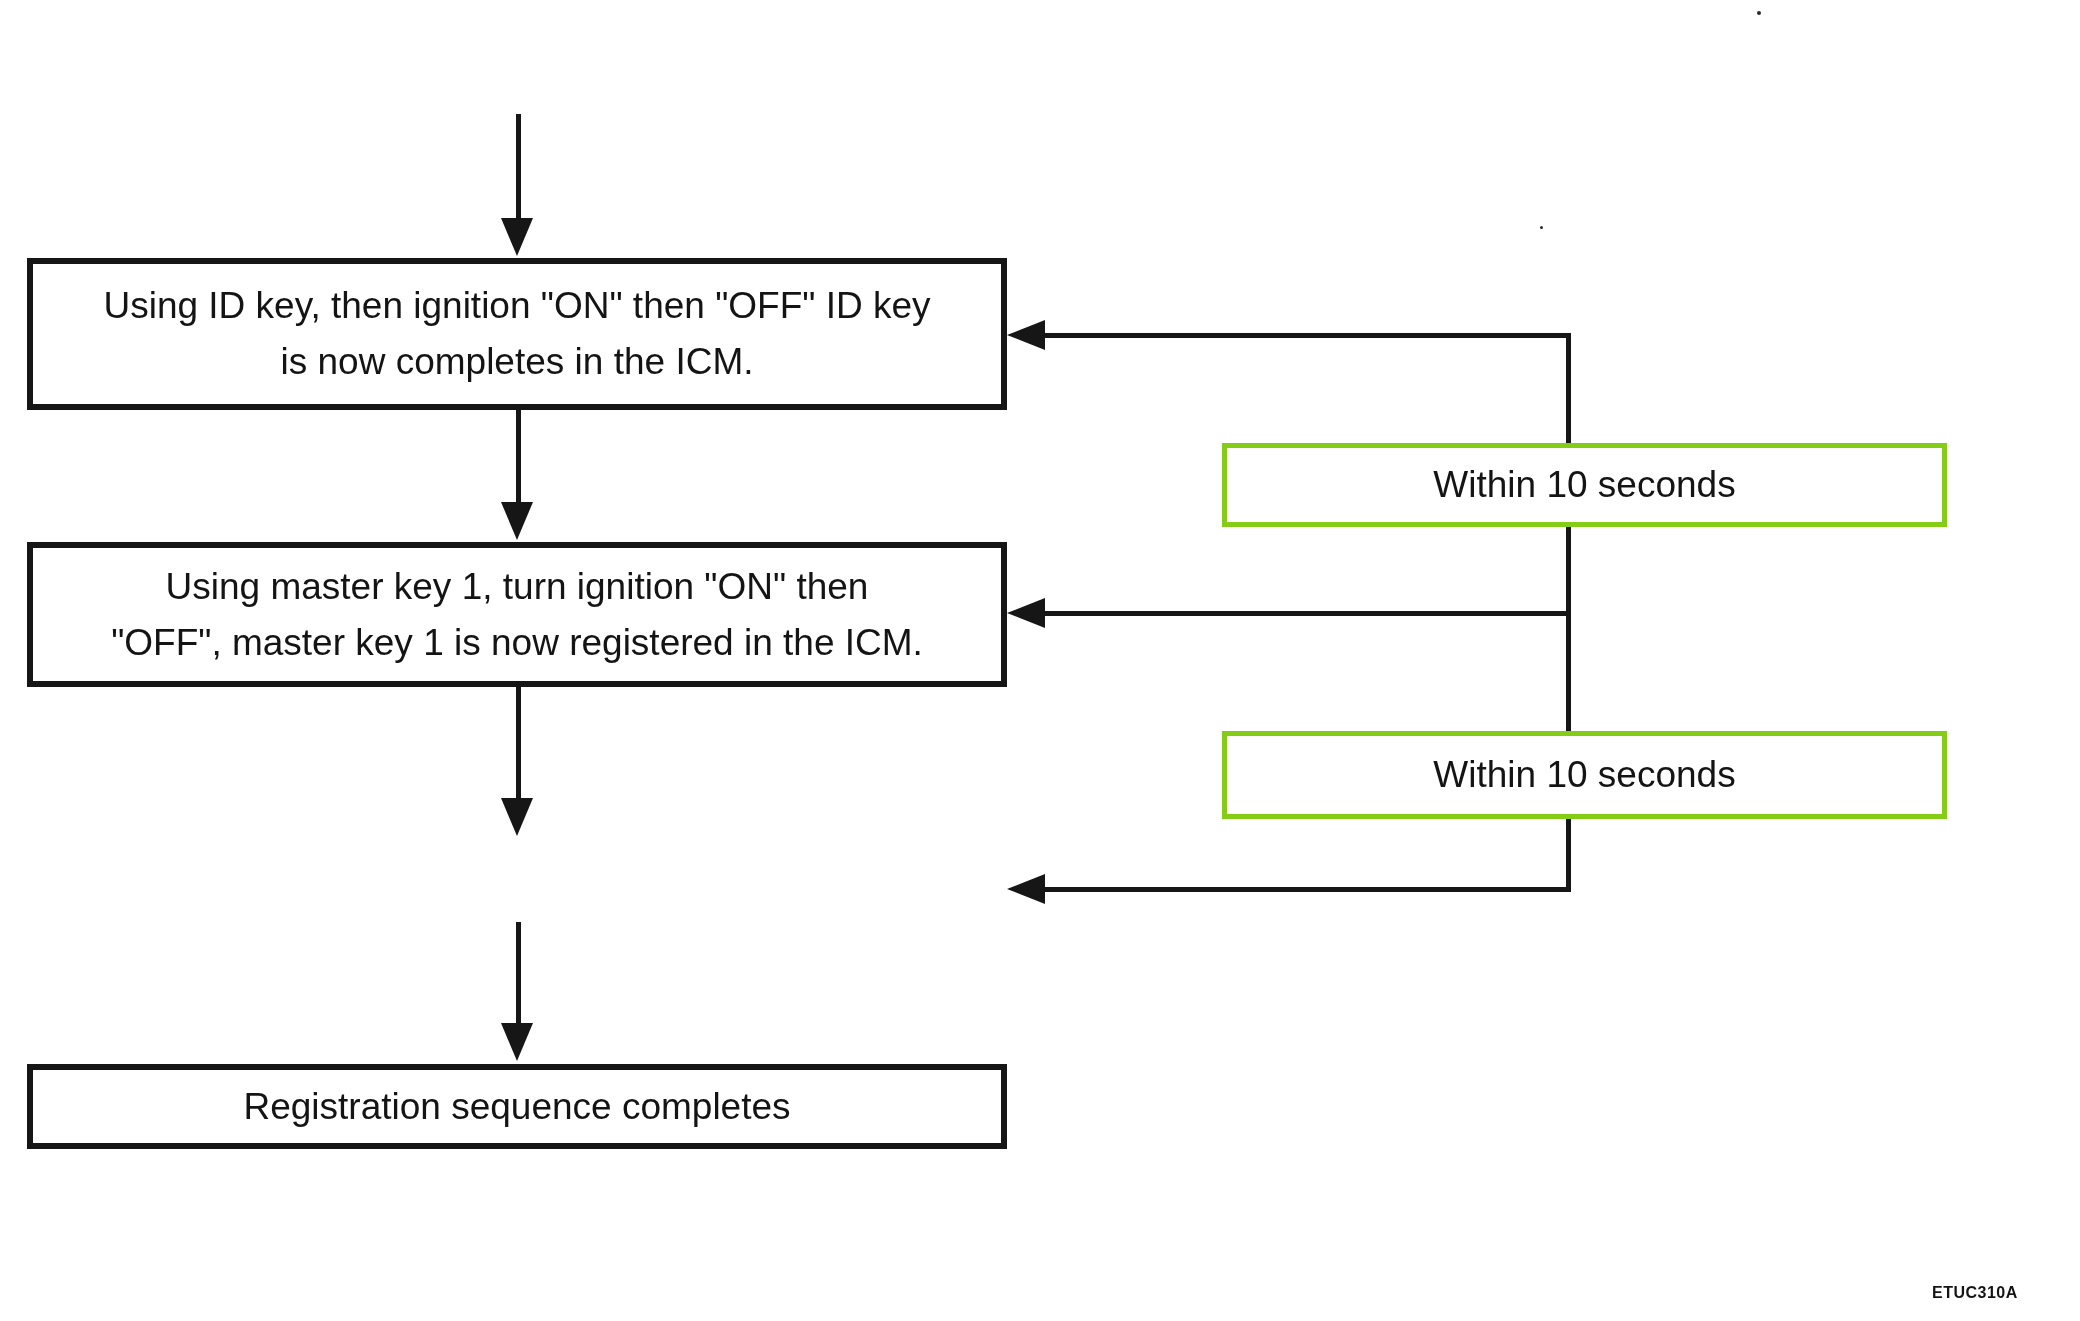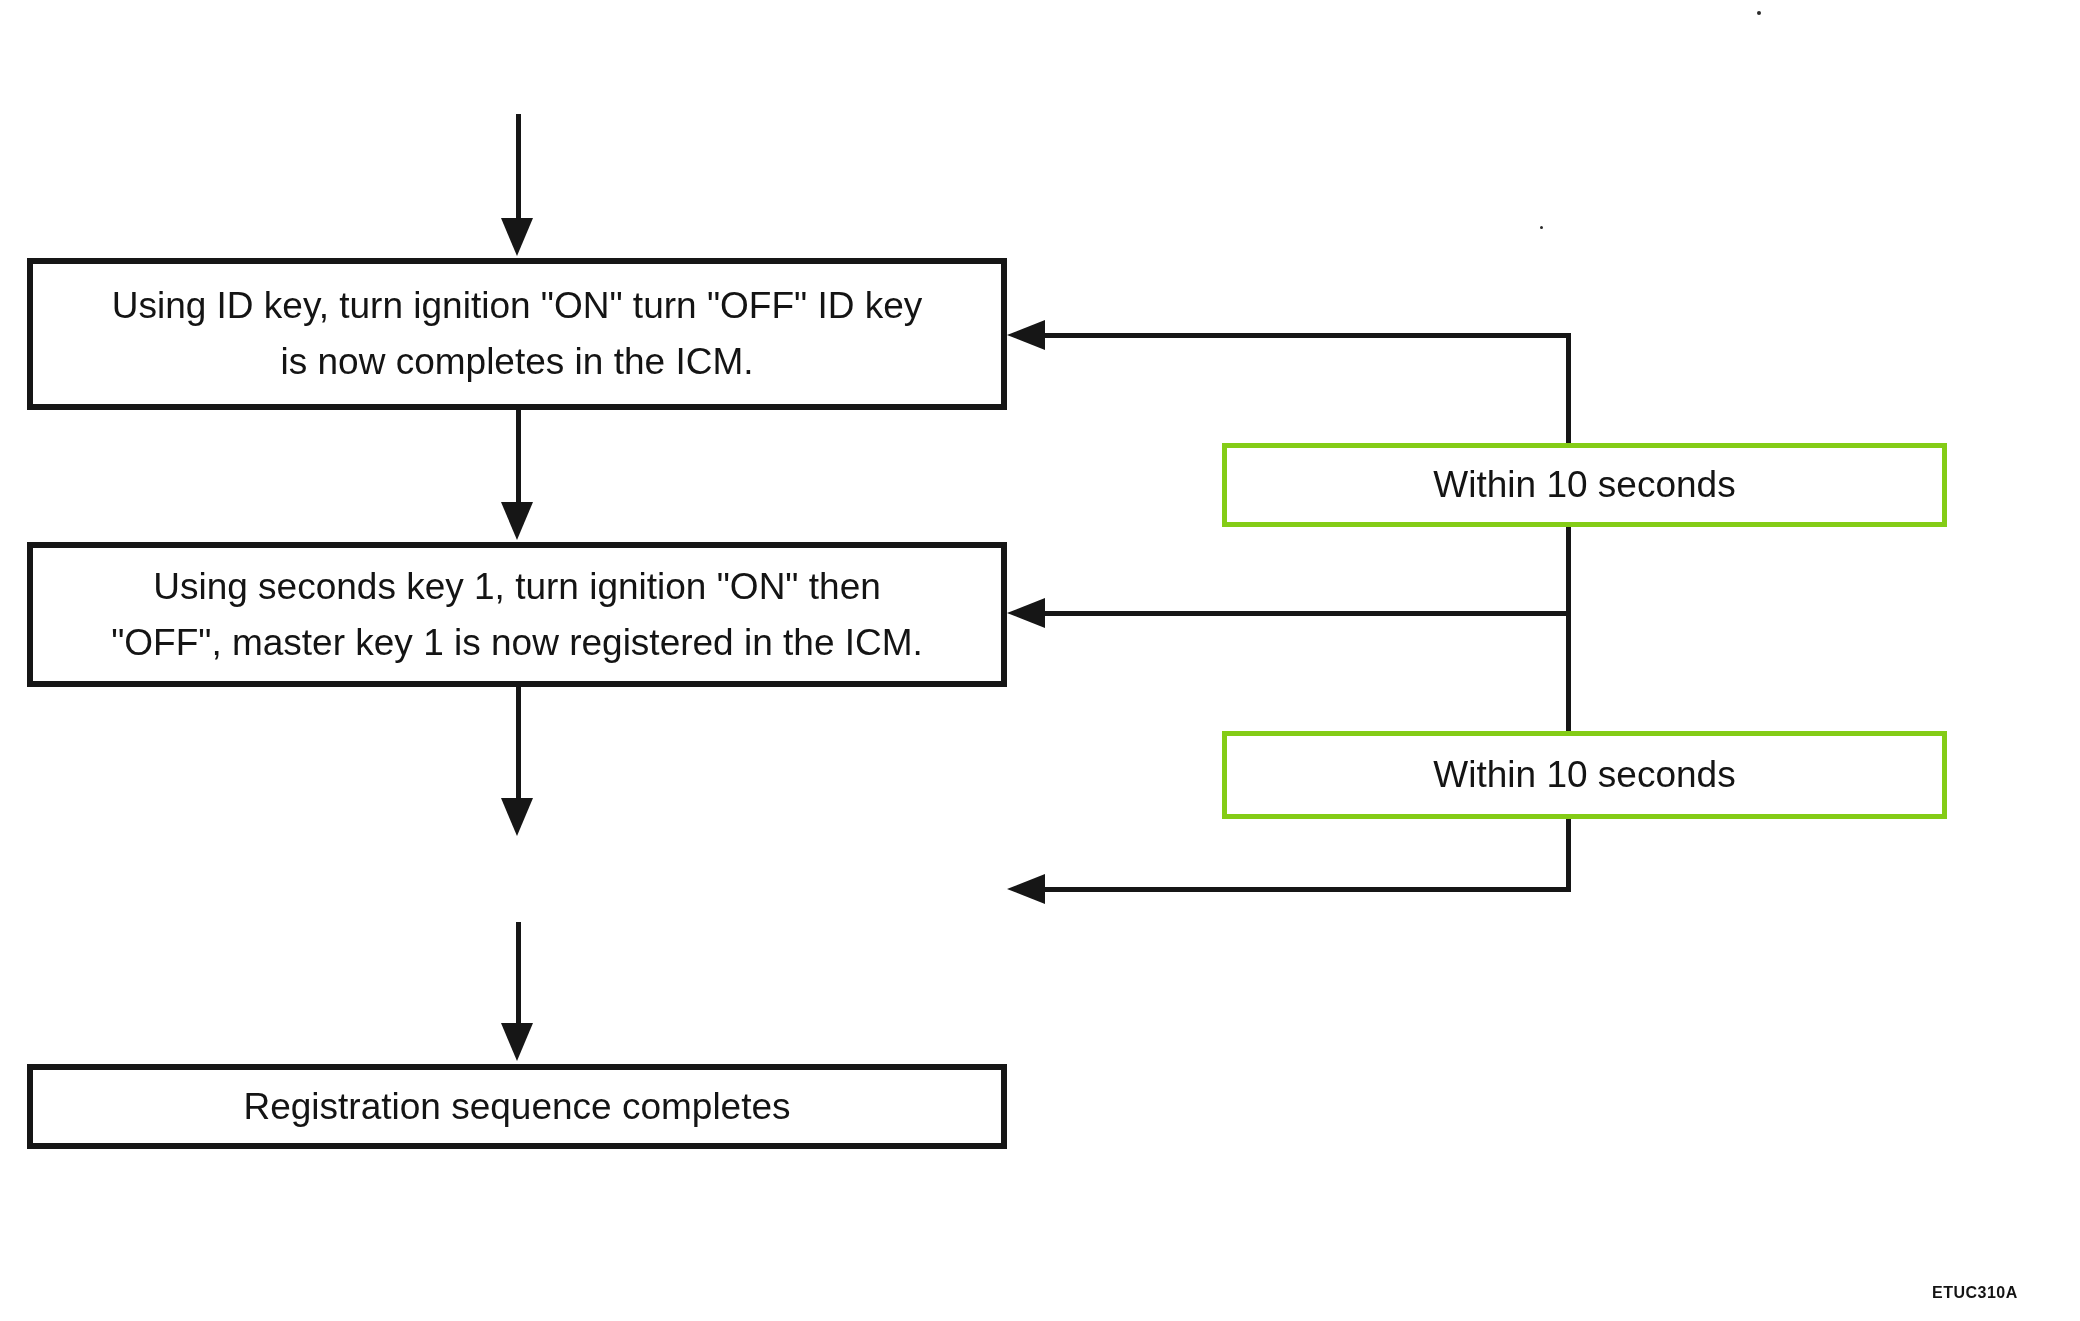--- a/index.html
+++ b/index.html
@@ -65,26 +65,26 @@
   }
   .speck { position: absolute; background: #2a2a2a; border-radius: 50%; }
 </style>
 </head>
 <body>
 
 <div id="canvas">
 
 
   <div class="fbox" style="left:27px; top:258px; width:980px; height:152px;">
-    <span>Using ID key, turn ignition "ON" turn "OFF" ID key</span>
+    <span>Using ID key, then ignition "ON" then "OFF" ID key</span>
     <span>is now completes in the ICM.</span>
   </div>
 
   <div class="fbox" style="left:27px; top:542px; width:980px; height:145px;">
-    <span>Using seconds key 1, turn ignition "ON" then</span>
+    <span>Using master key 1, turn ignition "ON" then</span>
     <span>"OFF", master key 1 is now registered in the ICM.</span>
   </div>
 
 
   <div class="fbox" style="left:27px; top:1064px; width:980px; height:85px;">
     <span>Registration sequence completes</span>
   </div>
 
   <div class="vshaft" style="left:516px; top:114px; height:108px;"></div>
   <div class="ah-down" style="left:501px; top:218px;"></div>

